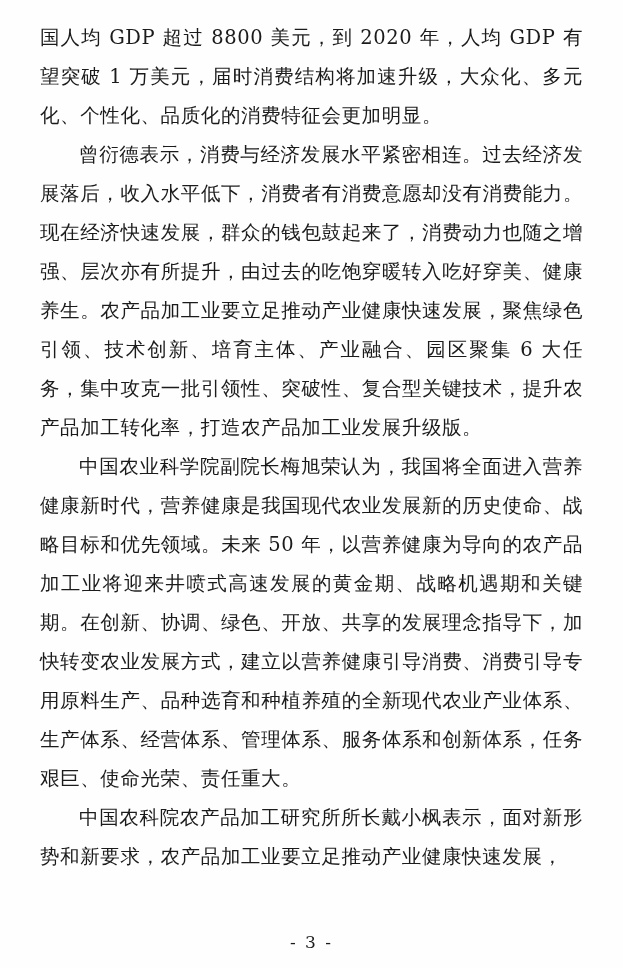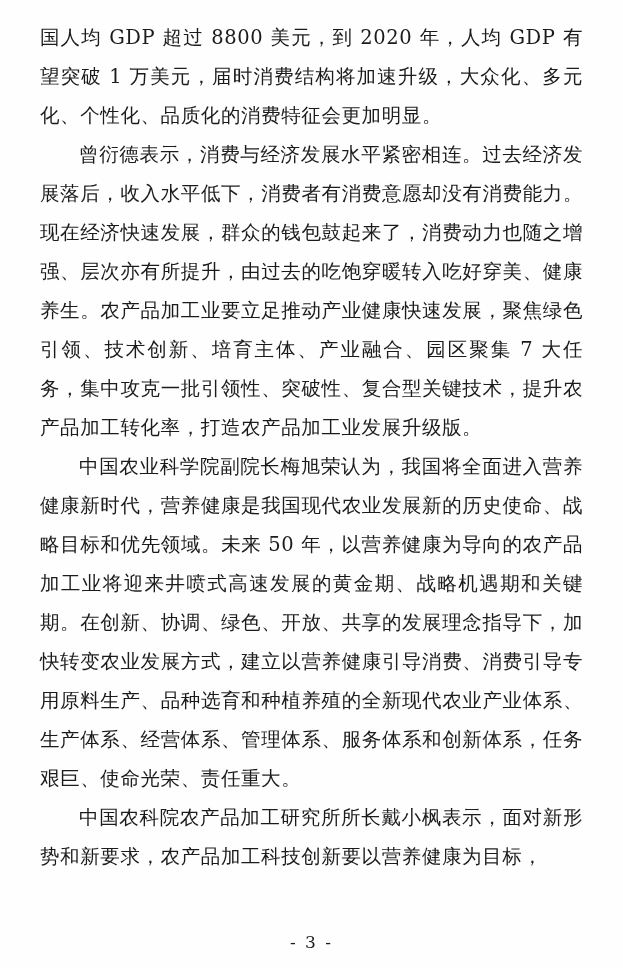--- a/index.html
+++ b/index.html
@@ -48,20 +48,20 @@
     color: #1b1b1b;
   }
 </style>
 </head>
 <body>
 
 <div class="page">
 
   <div class="body-text">
     <p class="para no-indent">国人均 GDP 超过 8800 美元，到 2020 年，人均 GDP 有望突破 1 万美元，届时消费结构将加速升级，大众化、多元化、个性化、品质化的消费特征会更加明显。</p>
-    <p class="para">曾衍德表示，消费与经济发展水平紧密相连。过去经济发展落后，收入水平低下，消费者有消费意愿却没有消费能力。现在经济快速发展，群众的钱包鼓起来了，消费动力也随之增强、层次亦有所提升，由过去的吃饱穿暖转入吃好穿美、健康养生。农产品加工业要立足推动产业健康快速发展，聚焦绿色引领、技术创新、培育主体、产业融合、园区聚集 7 大任务，集中攻克一批引领性、突破性、复合型关键技术，提升农产品加工转化率，打造农产品加工业发展升级版。</p>
+    <p class="para">曾衍德表示，消费与经济发展水平紧密相连。过去经济发展落后，收入水平低下，消费者有消费意愿却没有消费能力。现在经济快速发展，群众的钱包鼓起来了，消费动力也随之增强、层次亦有所提升，由过去的吃饱穿暖转入吃好穿美、健康养生。农产品加工业要立足推动产业健康快速发展，聚焦绿色引领、技术创新、培育主体、产业融合、园区聚集 6 大任务，集中攻克一批引领性、突破性、复合型关键技术，提升农产品加工转化率，打造农产品加工业发展升级版。</p>
     <p class="para">中国农业科学院副院长梅旭荣认为，我国将全面进入营养健康新时代，营养健康是我国现代农业发展新的历史使命、战略目标和优先领域。未来 50 年，以营养健康为导向的农产品加工业将迎来井喷式高速发展的黄金期、战略机遇期和关键期。在创新、协调、绿色、开放、共享的发展理念指导下，加快转变农业发展方式，建立以营养健康引导消费、消费引导专用原料生产、品种选育和种植养殖的全新现代农业产业体系、生产体系、经营体系、管理体系、服务体系和创新体系，任务艰巨、使命光荣、责任重大。</p>
-    <p class="para">中国农科院农产品加工研究所所长戴小枫表示，面对新形势和新要求，农产品加工科技创新要以营养健康为目标，</p>
+    <p class="para">中国农科院农产品加工研究所所长戴小枫表示，面对新形势和新要求，农产品加工业要立足推动产业健康快速发展，</p>
   </div>
 
   <div class="footer">- 3 -</div>
 
 </div>
 
 </body></html>

